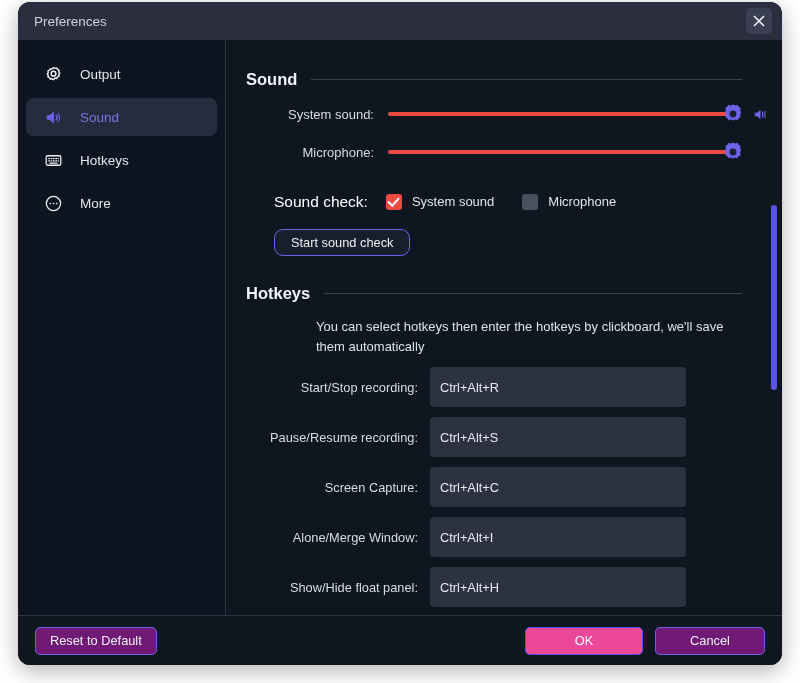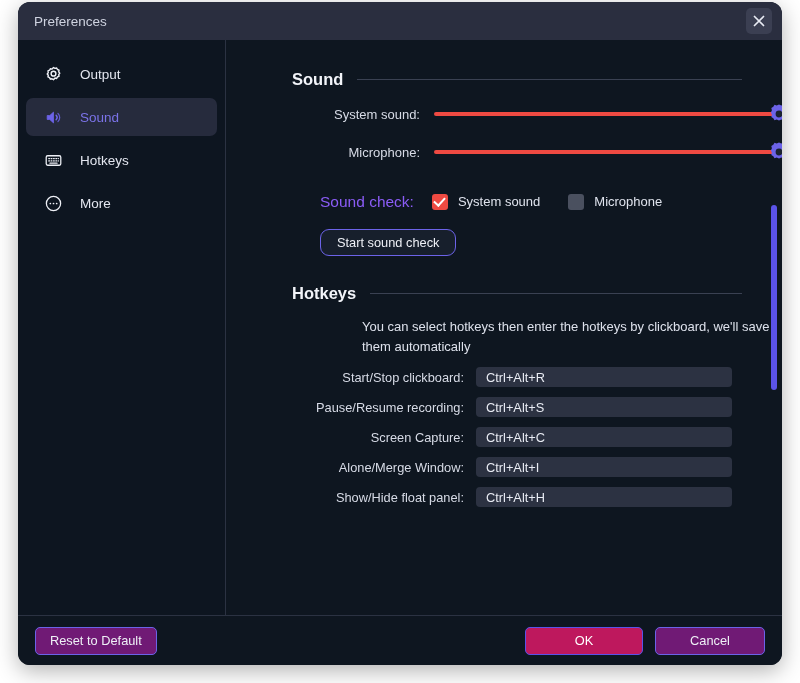--- a/index.html
+++ b/index.html
@@ -46,21 +46,20 @@
     cursor: pointer;
   }
   .close-btn svg { display: block; }
 
   
   .main {
     flex: 1 1 auto;
     display: flex;
     min-height: 0;
     position: relative;
-    gap: 46px;
   }
 
   
   .sidebar {
     width: 208px;
     flex: 0 0 208px;
     background: #0d1520;
     border-right: 1px solid #2b3242;
     padding-top: 10px;
   }
@@ -181,21 +180,21 @@
   }
   .cbtext { color: #dfe3ed; font-size: 12.8px; }
 
   
   .scheck {
     display: flex; align-items: center;
     margin-top: 22px;
     padding-left: 28px;
   }
   .scheck .sclabel {
-    color: #8b5cf6;
+    color: #ffffff;
     font-size: 15.5px;
     margin-right: 18px;
   }
   .scheck .opt { display: flex; align-items: flex-start; margin-right: 28px; }
   .scheck .opt .cbox { margin-right: 10px; width: 16px; height: 16px; flex: 0 0 16px; }
   .scheck .opt .cbtext { font-size: 13px; }
 
   .btn-outline-purple {
     margin-top: 18px;
     margin-left: 28px;
@@ -225,21 +224,21 @@
   .hkrow .hklabel {
     width: 184px;
     flex: 0 0 184px;
     text-align: right;
     padding-right: 12px;
     color: #d7dbe6;
     font-size: 12.8px;
   }
   .hkfield {
     width: 256px;
-    height: 20px;
+    height: 40px;
     background: #2c3242;
     border: none;
     border-radius: 4px;
     color: #e8ebf3;
     font-size: 12.8px;
     font-family: "Liberation Sans", sans-serif;
     padding: 0 10px;
     outline: none;
     cursor: text;
   }
@@ -282,21 +281,21 @@
     font-family: "Liberation Sans", sans-serif;
     cursor: pointer;
   }
   .fbtn.outline {
     background: #701a75;
     border: 1px solid #6c63e8;
     color: #eef0f6;
     padding: 0 14px;
   }
   .fbtn.primary {
-    background: #be185d;
+    background: #ec4899;
     border: 1px solid #5b53e8;
     color: #ffffff;
     width: 118px;
     margin-right: 12px;
   }
   .fbtn.cancel { width: 110px; }
 </style>
 </head>
 <body>
 
@@ -420,21 +419,21 @@
 
         
         <div class="sec-head" style="margin-top:28px;">
           <span class="sec-title">Hotkeys</span>
           <span class="sec-rule"></span>
         </div>
 
         <div class="hk-desc">You can select hotkeys then enter the hotkeys by clickboard, we'll save them automatically</div>
 
         <div class="hkrow">
-          <span class="hklabel">Start/Stop clickboard:</span>
+          <span class="hklabel">Start/Stop recording:</span>
           <input class="hkfield" type="text" readonly="" value="Ctrl+Alt+R" style="">
         </div>
         <div class="hkrow">
           <span class="hklabel">Pause/Resume recording:</span>
           <input class="hkfield" type="text" readonly="" value="Ctrl+Alt+S" style="">
         </div>
         <div class="hkrow">
           <span class="hklabel">Screen Capture:</span>
           <input class="hkfield" type="text" readonly="" value="Ctrl+Alt+C" style="">
         </div>

